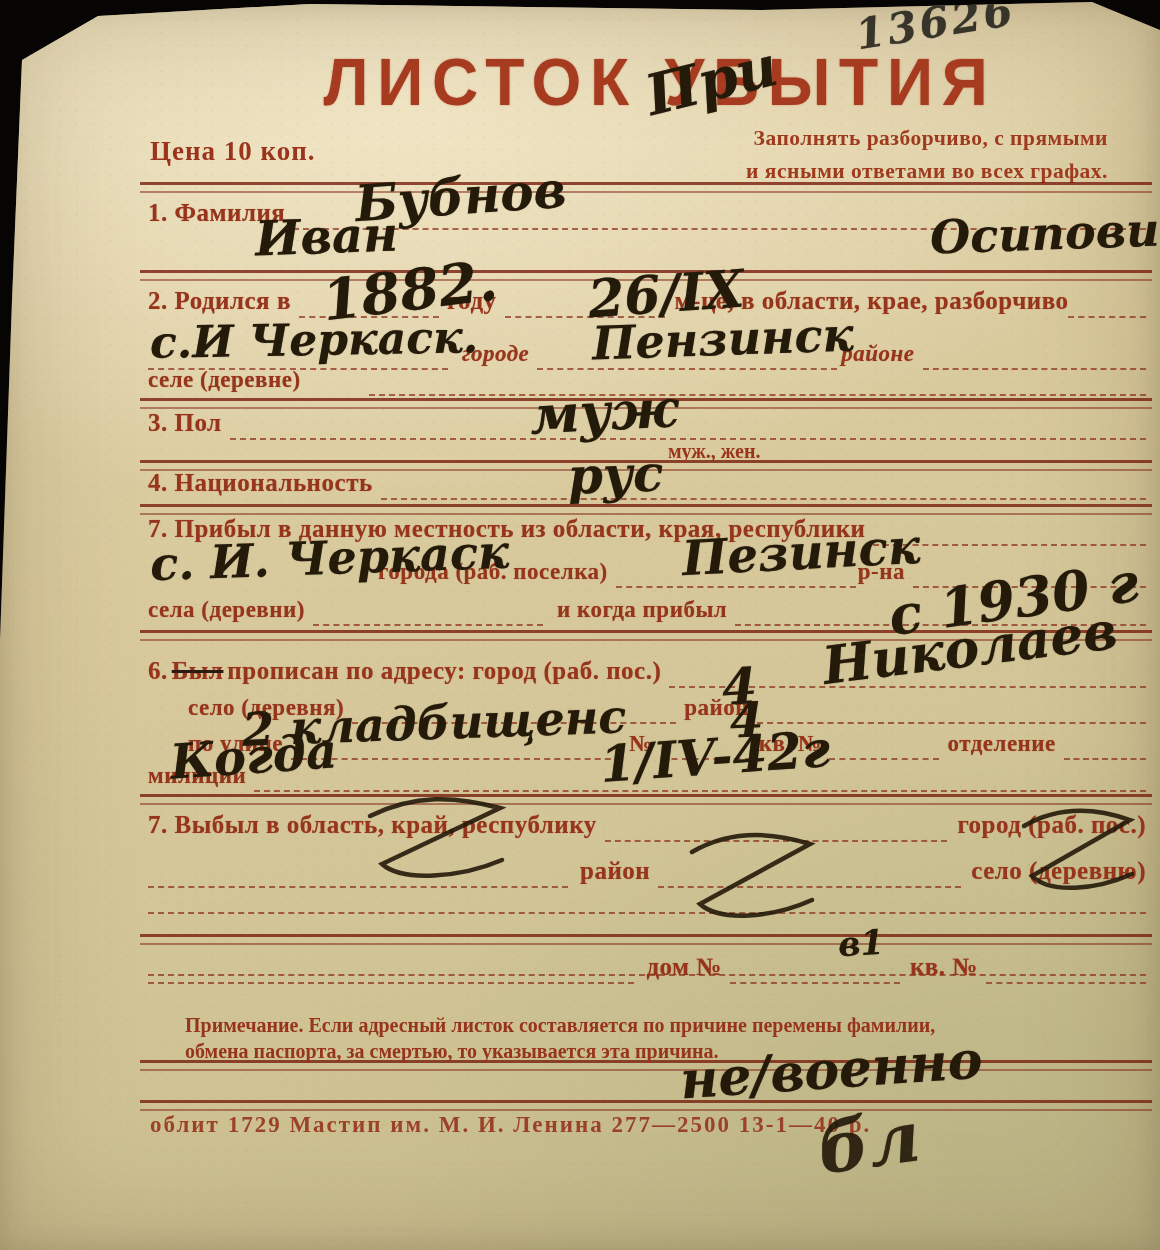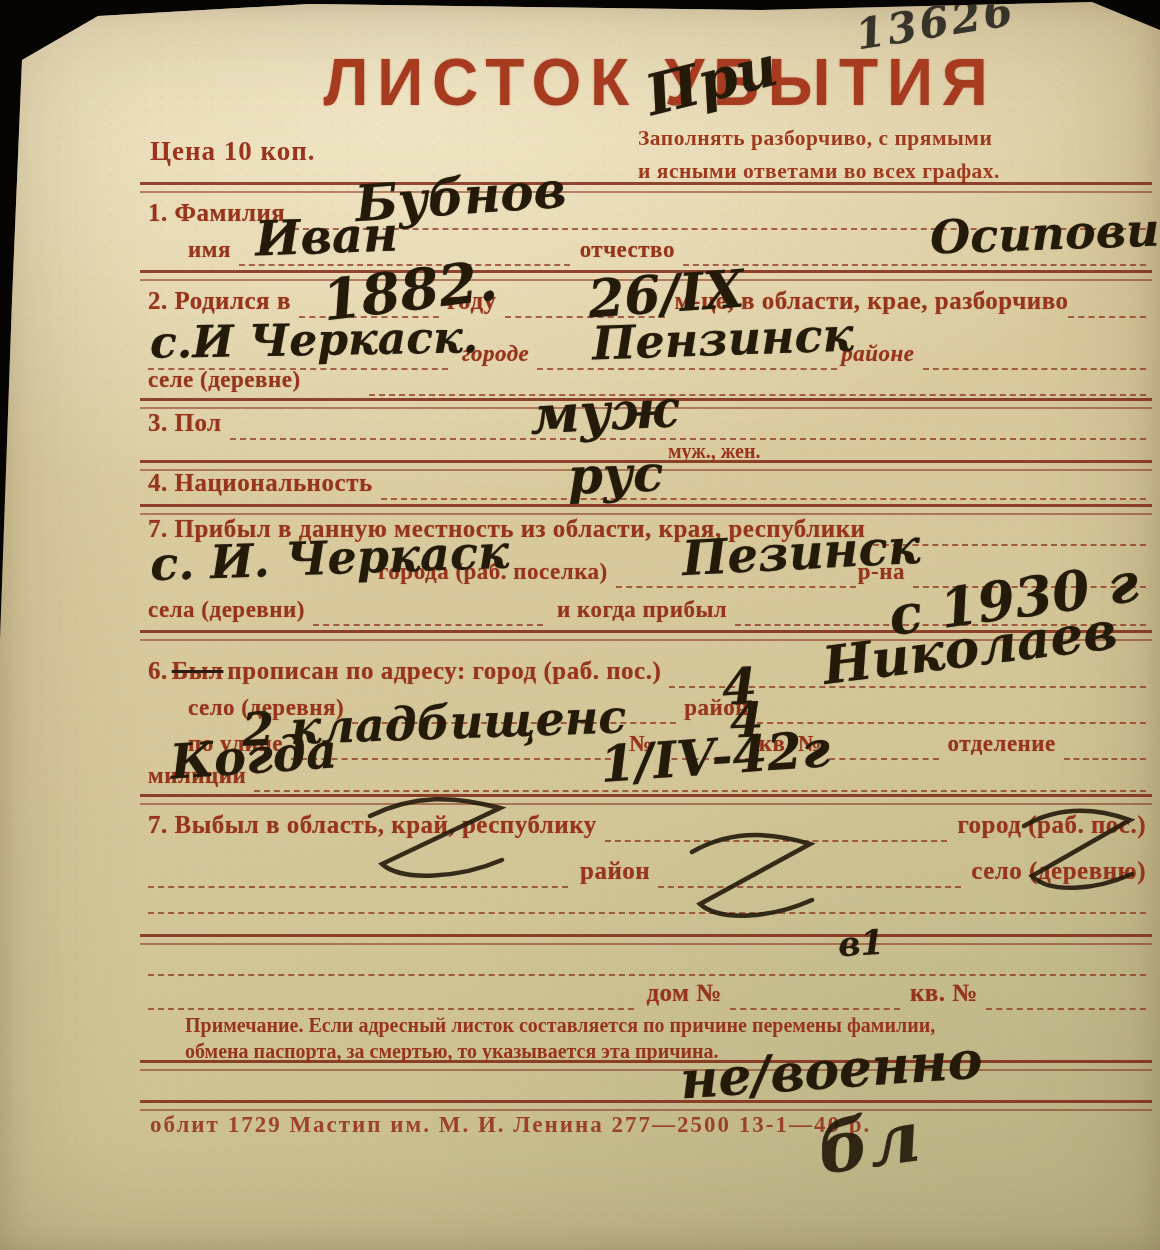--- a/index.html
+++ b/index.html
@@ -26,21 +26,21 @@
   .nb{border-bottom:none;}
   .sep{position:absolute;left:140px;right:8px;height:6px;
        border-top:3px solid rgba(124,35,18,.82);border-bottom:2px solid rgba(124,35,18,.5);}
   .hand{position:absolute;font-family:"DejaVu Serif",serif;font-style:italic;font-weight:700;
         color:#241a0a;line-height:1;white-space:nowrap;text-shadow:0 0 1px rgba(30,20,8,.5);}
   .title{position:absolute;top:44px;left:220px;right:60px;text-align:center;
          font-family:"Liberation Sans",sans-serif;font-weight:700;font-size:66px;letter-spacing:9px;
          color:#a63b20;transform:scaleX(.97);text-shadow:0 0 2px rgba(166,60,32,.45);}
   .price{position:absolute;top:136px;left:150px;font-family:"Liberation Serif",serif;
          font-weight:700;font-size:27px;color:#9a341c;letter-spacing:1px;}
-  .instructions{position:absolute;top:122px;right:52px;width:470px;text-align:left;
+  .instructions{position:absolute;top:122px;right:52px;width:470px;text-align:right;
          font-family:"Liberation Serif",serif;font-weight:700;font-size:21.5px;line-height:1.55;
          color:#a03a1e;letter-spacing:.5px;}
   .hint{position:absolute;top:440px;left:668px;font-family:"Liberation Serif",serif;
         font-weight:700;font-size:20px;color:#9a341c;}
   .note{position:absolute;top:1012px;left:185px;right:70px;text-align:left;
         font-family:"Liberation Serif",serif;font-weight:700;font-size:20px;line-height:1.3;
         color:#97341c;}
   .imprint{position:absolute;top:1112px;left:150px;right:110px;font-family:"Liberation Serif",serif;
         font-weight:700;font-size:23px;letter-spacing:2px;color:rgba(148,48,26,.88);white-space:nowrap;}
   .strike-svg{position:absolute;pointer-events:none;}
@@ -70,26 +70,20 @@
     <div class="sep" style="top:794px;"></div>
     <div class="sep" style="top:934px;"></div>
     <div class="sep" style="top:1060px;"></div>
     <div class="sep" style="top:1100px;"></div>
 
     <div class="row" style="top:194px;height:36px;">
       <span class="lbl">1. Фамилия</span>
       <span class="blank"></span>
     </div>
     <div class="hand" style="top:172px;left:355px;font-size:50px;transform:rotate(-4deg);">Бубнов</div>
-    <div class="row" style="top:230px;height:36px;">
-      <span class="lbl sm" style="padding-left:40px;">имя</span>
-      <span class="blank" style="flex:1 1 auto;"></span>
-      <span class="lbl sm" style="padding-left:10px;">отчество</span>
-      <span class="blank" style="flex:1.4 1 auto;"></span>
-    </div>
     <div class="hand" style="top:212px;left:255px;font-size:48px;transform:rotate(-2deg);">Иван</div>
     <div class="hand" style="top:210px;left:930px;font-size:46px;transform:rotate(-2deg);">Осипович</div>
 
     <div class="row" style="top:282px;height:36px;">
       <span class="lbl">2. Родился в</span>
       <span class="blank" style="flex:0 0 140px;"></span>
       <span class="lbl" style="padding-left:8px;">году</span>
       <span class="blank" style="flex:0 0 160px;"></span>
       <span class="lbl" style="padding-left:10px;padding-right:0;">м-це, в области,  крае, разборчиво</span>
       <span class="blank"></span>
@@ -198,21 +192,21 @@
       <path d="M12 34 C50 12 92 14 130 26 L20 86 C40 104 92 100 132 82" fill="none" stroke="#241a0a" stroke-width="4.5" stroke-linecap="round" opacity=".9"></path>
     </svg>
     <svg class="strike-svg" style="top:796px;left:1010px;" width="130" height="110" viewBox="0 0 130 110">
       <path d="M14 30 C48 10 86 12 120 24 L22 80 C40 98 86 94 122 78" fill="none" stroke="#241a0a" stroke-width="4.5" stroke-linecap="round" opacity=".9"></path>
     </svg>
 
     <div class="row" style="top:940px;height:36px;">
       <span class="blank"></span>
     </div>
     <div class="hand" style="top:926px;left:838px;font-size:34px;transform:rotate(-3deg);">в1</div>
-    <div class="row" style="top:978px;height:32px;">
+    <div class="row" style="top:952px;height:32px;">
       <span class="blank"></span>
       <span class="lbl" style="padding-left:12px;">дом №</span>
       <span class="blank" style="flex:0 0 170px;"></span>
       <span class="lbl" style="padding-left:10px;">кв. №</span>
       <span class="blank" style="flex:0 0 160px;"></span>
     </div>
 
     <div class="note">
       <div>
         <span>Примечание.</span>

